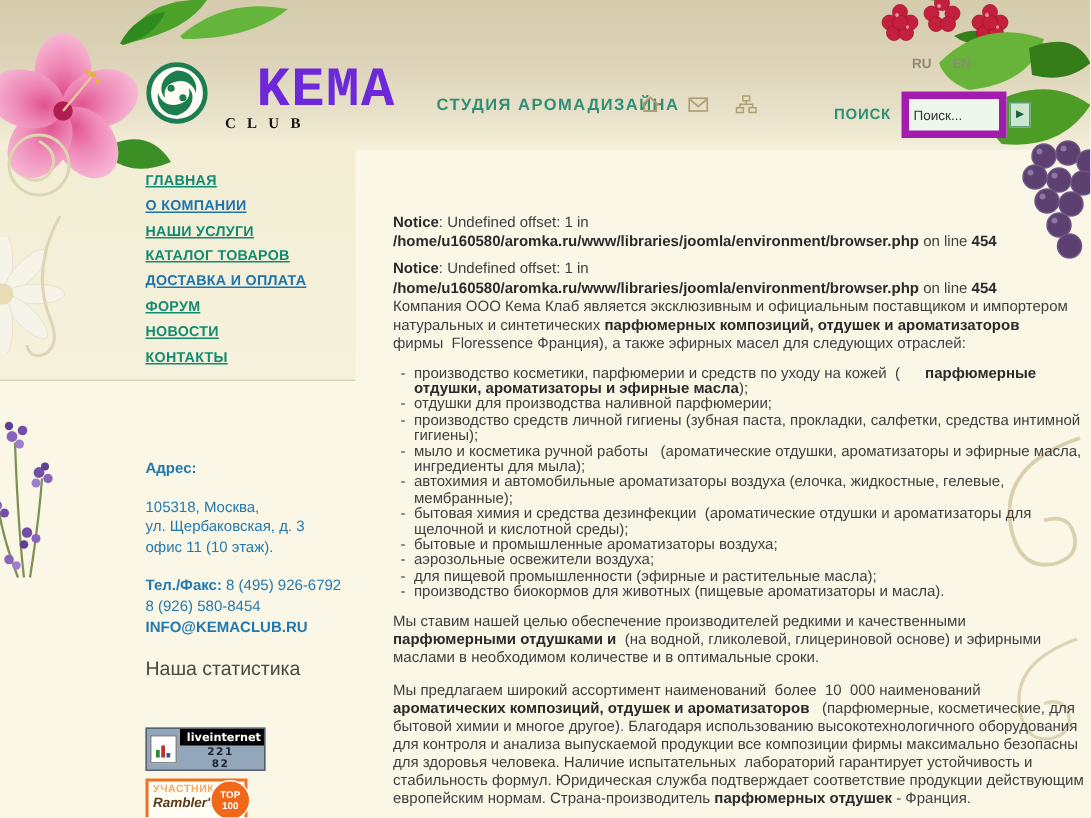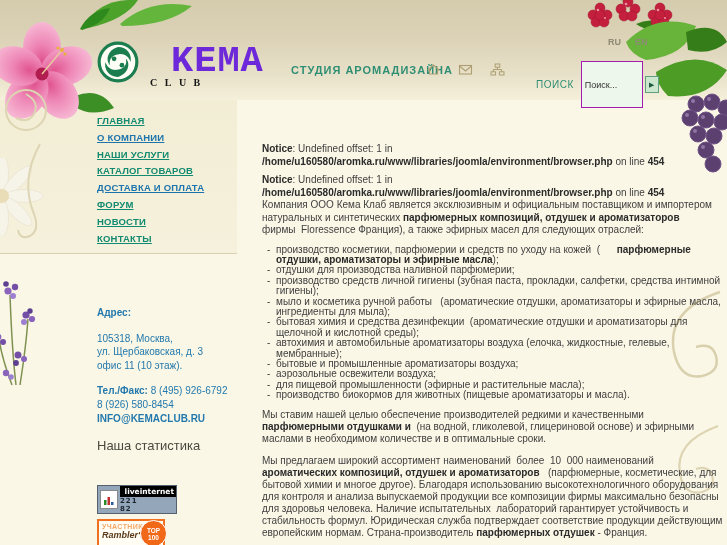--- a/index.html
+++ b/index.html
@@ -18,40 +18,40 @@
   .brand{font-family:Liberation Mono, monospace;font-weight:700;font-size:37px;line-height:34px;
     color:#6d28d9;letter-spacing:1px;margin-top:4px;margin-left:28px;}
   .brand-sub{font-family:"Liberation Serif",serif;font-weight:700;font-size:10px;letter-spacing:7.5px;
     color:#151515;margin-left:7px;margin-top:-1px;}
   .tagline{position:absolute;left:291px;top:64px;font-size:11px;font-weight:bold;color:#2f8f74;letter-spacing:1px;}
   .lang{position:absolute;left:608px;top:37px;display:flex;gap:14px;}
   .lang a{font-size:9px;font-weight:bold;color:#8f8a75;text-decoration:none;cursor:pointer;}
   .hdr-icons{position:absolute;left:426px;top:63px;display:flex;gap:17px;}
   .hdr-icon{width:15px;height:13px;cursor:pointer;}
   .search-area{position:absolute;left:536px;top:61px;display:flex;align-items:center;}
-  .search-label{font-size:10px;font-weight:normal;color:#2f8f74;letter-spacing:.5px;margin-right:7px;}
-  .search-input{width:54px;height:13px;background:#eef7ec;border:1px solid #a21caf;font-size:9px;
-    padding:16px 3px;color:#333;font-family:"Liberation Sans",sans-serif;}
+  .search-label{font-size:10px;font-weight:bold;color:#2f8f74;letter-spacing:.5px;margin-right:7px;margin-left:20px;}
+  .search-input{width:54px;height:13px;background:#eef7ec;border:5px solid #a21caf;font-size:9px;
+    padding:4px 3px;color:#333;font-family:"Liberation Sans",sans-serif;}
   .search-btn{width:14px;height:17px;background:#cde7cf;border:1px solid #5f9f7f;font-size:7px;
     color:#1e5b40;padding:0;margin-left:2px;line-height:1;cursor:pointer;}
   
   .menu{position:absolute;left:97px;top:115px;list-style:none;margin:0;padding:0;}
   .menu a{display:block;font-size:9.5px;font-weight:bold;color:#128a70;text-decoration:underline;
     letter-spacing:.2px;margin-bottom:5.8px;cursor:pointer;}
   .menu a[data-variant="blue"]{color:#1d74ad;}
   .address{position:absolute;left:97px;top:306px;width:160px;font-size:10px;color:#2379ad;line-height:13.5px;}
   .addr-label{font-weight:bold;margin-bottom:12px;}
   .addr-lines{margin-bottom:12px;}
   .addr-phone b{font-weight:bold;}
   .addr-email{font-weight:bold;margin-top:1px;cursor:pointer;}
   .stats-title{position:absolute;left:97px;top:438px;font-size:13px;color:#49493f;}
   .li-badge{position:absolute;left:97px;top:485px;width:78px;height:27px;background:#93a6ba;
     border:1px solid #55616f;display:flex;cursor:pointer;}
   .li-icon{width:16px;height:17px;background:#fff;border:1px solid #8a8a8a;margin:4px 2px 0 2px;}
-  .li-right{flex:1;display:flex;flex-direction:column;align-items:flex-start;}
+  .li-right{flex:1;display:flex;flex-direction:column;align-items:center;}
   .li-brand{background:#000;color:#fff;font-size:7.5px;font-weight:bold;width:100%;text-align:right;
     padding:1px 2px 1px 0;box-sizing:border-box;font-family:"DejaVu Sans",sans-serif;}
   .li-num{font-size:7px;font-weight:bold;color:#1c2430;line-height:8px;letter-spacing:1px;
     padding-right:2px;font-family:"DejaVu Sans",sans-serif;}
   .rambler{position:absolute;left:97px;top:519px;width:58px;height:26px;background:#fffdf4;
     border:2px solid #f07020;padding:2px 3px;cursor:pointer;}
   .r-line1{font-size:7px;font-weight:bold;color:#f5a868;letter-spacing:.4px;}
   .r-line2{font-size:9px;font-weight:bold;color:#5a3a1a;font-style:italic;}
   .r-circle{position:absolute;right:-4px;top:-1px;width:25px;height:25px;border-radius:50%;
     background:#f06818;border:1px solid #fff;color:#fff;display:flex;flex-direction:column;
@@ -320,22 +320,22 @@
 
   <div class="content">
     <p class="notice"><b>Notice</b><span>: Undefined offset: 1 in </span><b>/home/u160580/aromka.ru/www/libraries/joomla/environment/browser.php</b><span> on line </span><b>454</b></p>
     <p class="notice second"><b>Notice</b><span>: Undefined offset: 1 in </span><b>/home/u160580/aromka.ru/www/libraries/joomla/environment/browser.php</b><span> on line </span><b>454</b></p>
     <p class="intro"><span>Компания ООО Кема Клаб является эксклюзивным и официальным поставщиком и импортером натуральных и синтетических </span><b>парфюмерных композиций, отдушек и ароматизаторов</b><span>    фирмы  Floressence Франция), а также эфирных масел для следующих отраслей:</span></p>
     <ul class="industries">
       <li><span>производство косметики, парфюмерии и средств по уходу на кожей  (      </span><b>парфюмерные отдушки, ароматизаторы и эфирные масла</b><span>);</span></li>
       <li><span>отдушки для производства наливной парфюмерии;</span></li>
       <li><span>производство средств личной гигиены (зубная паста, прокладки, салфетки, средства интимной гигиены);</span></li>
       <li><span>мыло и косметика ручной работы   (ароматические отдушки, ароматизаторы и эфирные масла, ингредиенты для мыла);</span></li>
+      <li><span>автохимия и автомобильные ароматизаторы воздуха (елочка, жидкостные, гелевые, мембранные);</span></li>
       <li><span>бытовая химия и средства дезинфекции  (ароматические отдушки и ароматизаторы для щелочной и кислотной среды);</span></li>
-      <li><span>автохимия и автомобильные ароматизаторы воздуха (елочка, жидкостные, гелевые, мембранные);</span></li>
       <li><span>бытовые и промышленные ароматизаторы воздуха;</span></li>
       <li><span>аэрозольные освежители воздуха;</span></li>
       <li><span>для пищевой промышленности (эфирные и растительные масла);</span></li>
       <li><span>производство биокормов для животных (пищевые ароматизаторы и масла).</span></li>
     </ul>
     <p class="para"><span>Мы ставим нашей целью обеспечение производителей редкими и качественными </span><b>парфюмерными отдушками и</b><span>  (на водной, гликолевой, глицериновой основе) и эфирными маслами в необходимом количестве и в оптимальные сроки.</span></p>
     <p class="para"><span>Мы предлагаем широкий ассортимент наименований  более  10  000 наименований      </span><b>ароматических композиций, отдушек и ароматизаторов</b><span>   (парфюмерные, косметические, для бытовой химии и многое другое). Благодаря использованию высокотехнологичного оборудования для контроля и анализа выпускаемой продукции все композиции фирмы максимально безопасны для здоровья человека. Наличие испытательных  лабораторий гарантирует устойчивость и стабильность формул. Юридическая служба подтверждает соответствие продукции действующим европейским нормам. Страна-производитель </span><b>парфюмерных отдушек</b><span> - Франция.</span></p>
 
   </div>
 

